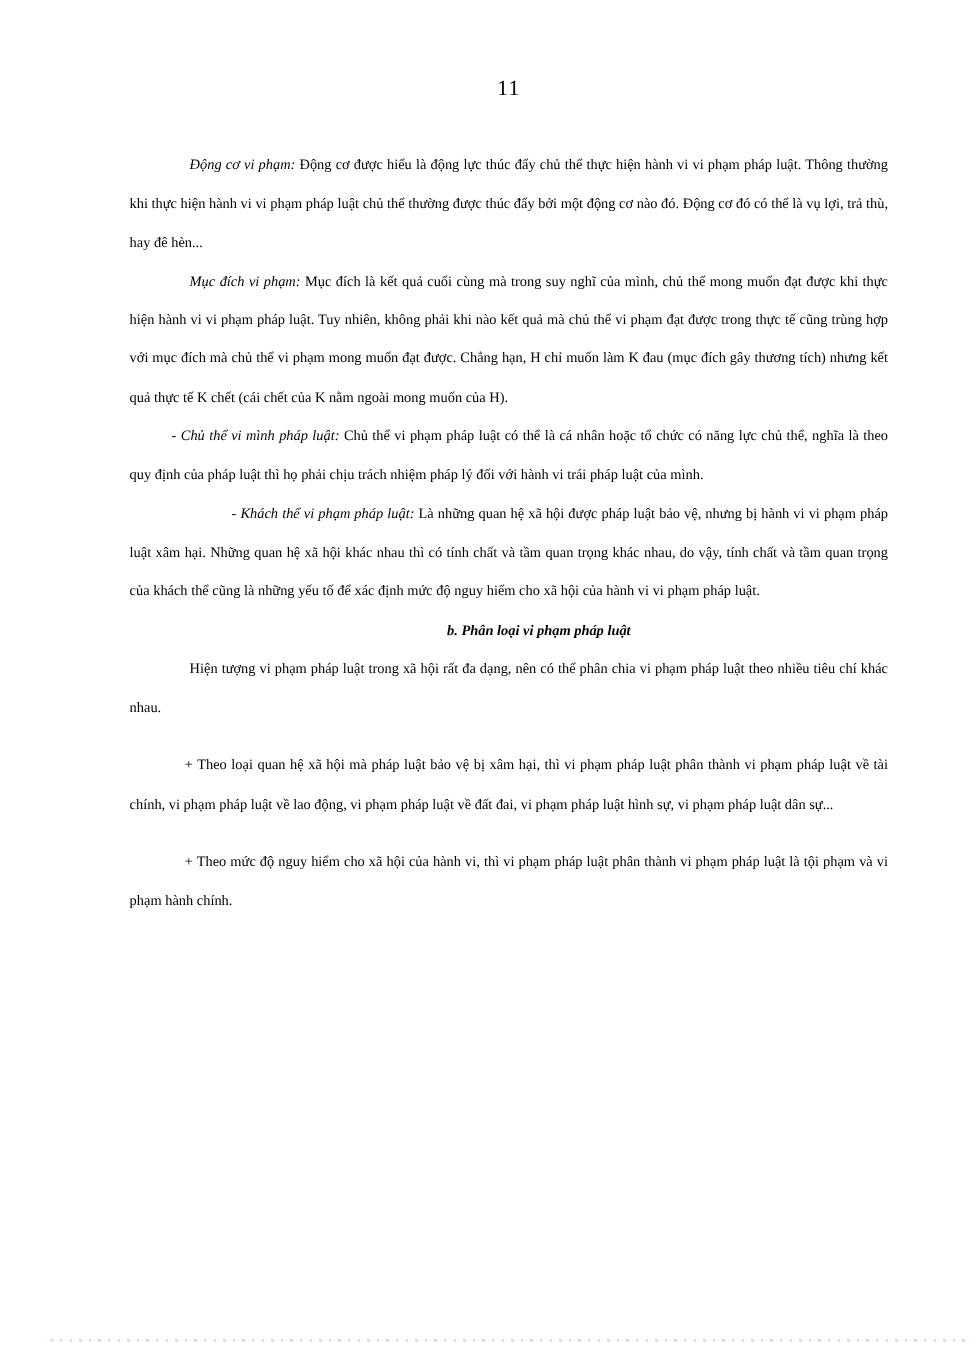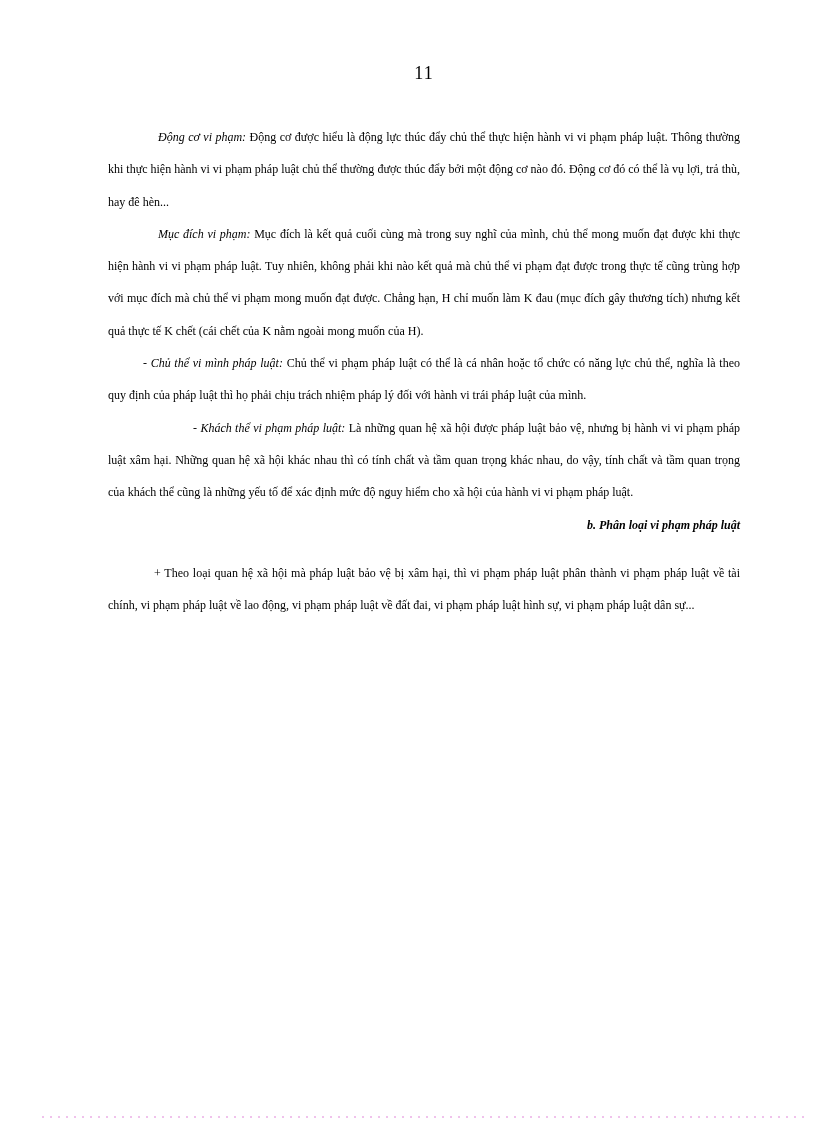--- a/index.html
+++ b/index.html
@@ -43,21 +43,21 @@
   p.indent-small { text-indent: 35px; }
   p.indent-large { text-indent: 85px; }
   p.plus-item    { text-indent: 46px; margin-top: 16px; }
   .lead {
     font-style: italic;
   }
   p.section-heading {
     font-weight: bold;
     font-style: italic;
     text-indent: 50px;
-    text-align: right;
+    text-align: center;
   }
   .page-edge-dots {
     position: absolute;
     top: 1116px;
     left: 42px;
     width: 766px;
     height: 2px;
     background: repeating-linear-gradient(
       90deg,
       #f0c2ec 0px, #f0c2ec 2px,
@@ -77,21 +77,23 @@
     <p class="para"><span class="lead">Động cơ vi phạm:</span> <span>Động cơ được hiểu là động lực thúc đẩy chủ thể thực hiện hành vi vi phạm pháp luật. Thông thường khi thực hiện hành vi vi phạm pháp luật chủ thể thường được thúc đẩy bởi một động cơ nào đó. Động cơ đó có thể là vụ lợi, trả thù, hay đê hèn...</span></p>
 
     <p class="para"><span class="lead">Mục đích vi phạm:</span> <span>Mục đích là kết quả cuối cùng mà trong suy nghĩ của mình, chủ thể mong muốn đạt được khi thực hiện hành vi vi phạm pháp luật. Tuy nhiên, không phải khi nào kết quả mà chủ thể vi phạm đạt được trong thực tế cũng trùng hợp với mục đích mà chủ thể vi phạm mong muốn đạt được. Chẳng hạn, H chỉ muốn làm K đau (mục đích gây thương tích) nhưng kết quả thực tế K chết (cái chết của K nằm ngoài mong muốn của H).</span></p>
 
     <p class="para indent-small"><span class="lead">- Chủ thể vi mình pháp luật:</span> <span>Chủ thể vi phạm pháp luật có thể là cá nhân hoặc tổ chức có năng lực chủ thể, nghĩa là theo quy định của pháp luật thì họ phải chịu trách nhiệm pháp lý đối với hành vi trái pháp luật của mình.</span></p>
 
     <p class="para indent-large"><span class="lead">- Khách thể vi phạm pháp luật:</span> <span>Là những quan hệ xã hội được pháp luật bảo vệ, nhưng bị hành vi vi phạm pháp luật xâm hại. Những quan hệ xã hội khác nhau thì có tính chất và tầm quan trọng khác nhau, do vậy, tính chất và tầm quan trọng của khách thể cũng là những yếu tố để xác định mức độ nguy hiểm cho xã hội của hành vi vi phạm pháp luật.</span></p>
 
     <p class="section-heading">b. Phân loại vi phạm pháp luật</p>
 
+    <p class="para"><span>Hiện tượng vi phạm pháp luật trong xã hội rất đa dạng, nên có thể phân chia vi phạm pháp luật theo nhiều tiêu chí khác nhau.</span></p>
 
     <p class="para plus-item"><span>+ Theo loại quan hệ xã hội mà pháp luật bảo vệ bị xâm hại, thì vi phạm pháp luật phân thành vi phạm pháp luật về tài chính, vi phạm pháp luật về lao động, vi phạm pháp luật về đất đai, vi phạm pháp luật hình sự, vi phạm pháp luật dân sự...</span></p>
 
+    <p class="para plus-item"><span>+ Theo mức độ nguy hiểm cho xã hội của hành vi, thì vi phạm pháp luật phân thành vi phạm pháp luật là tội phạm và vi phạm hành chính.</span></p>
 
   </div>
 
   <div class="page-edge-dots"></div>
 
 </div>
 
 </body></html>

